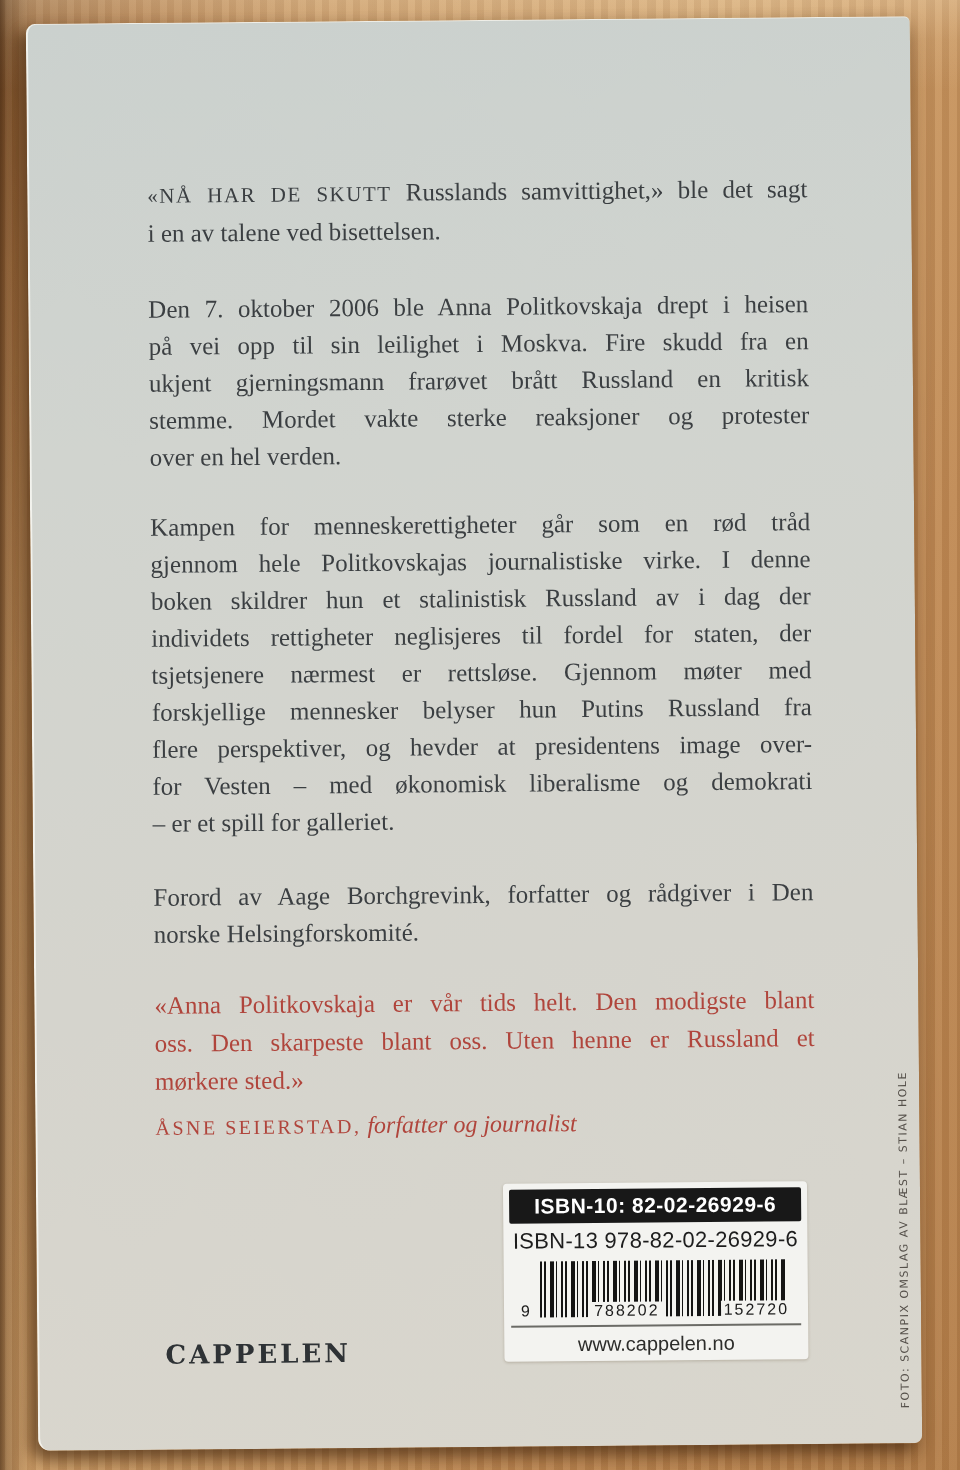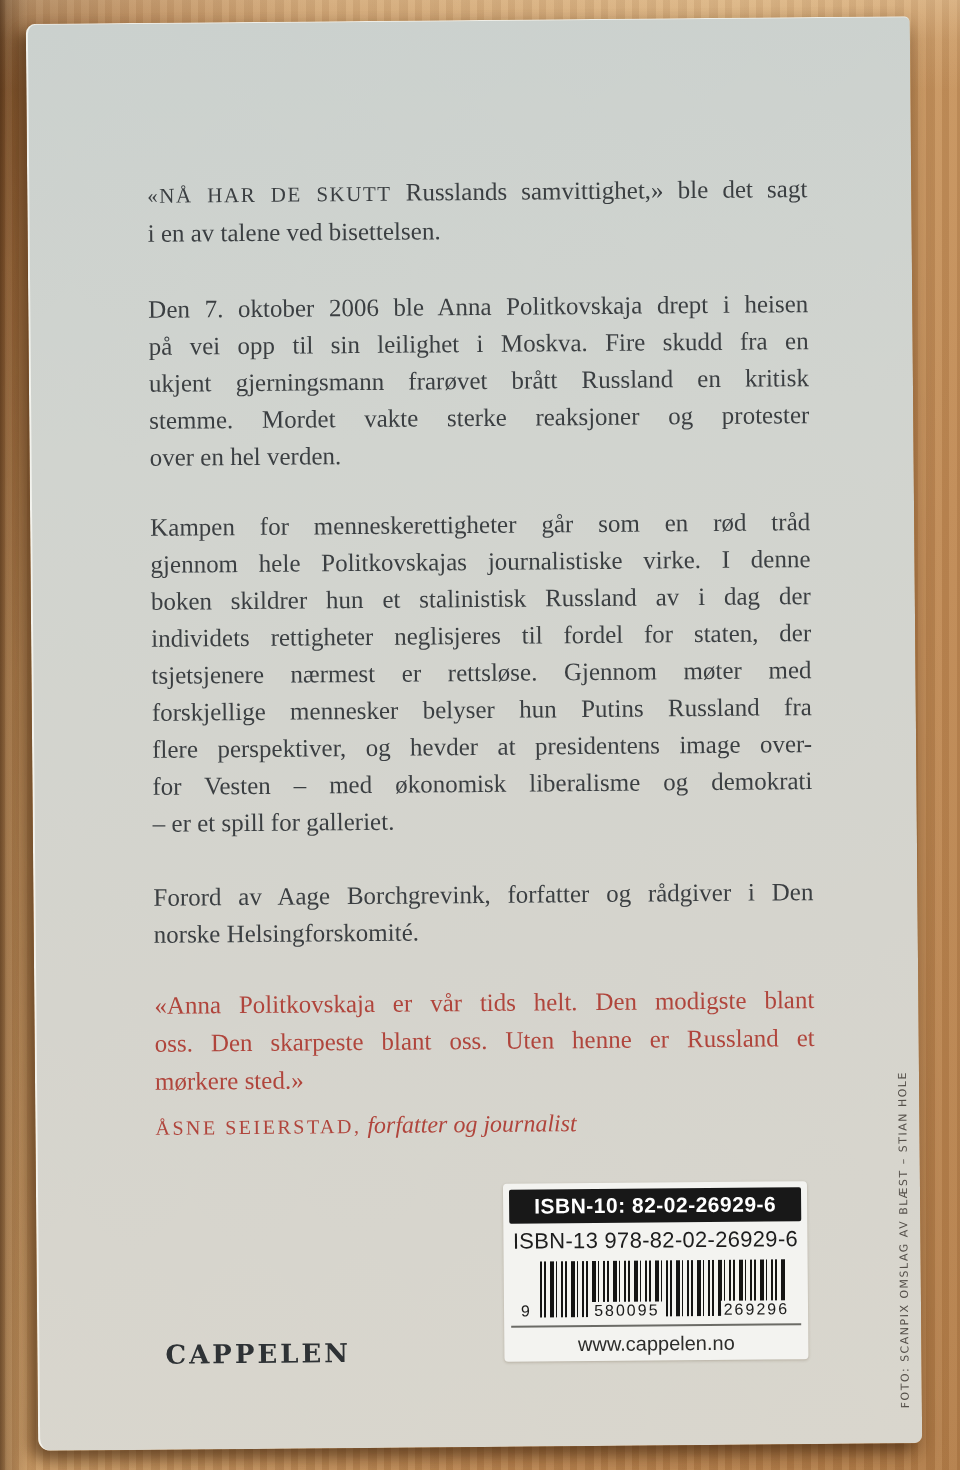--- a/index.html
+++ b/index.html
@@ -132,20 +132,20 @@
   <div class="logo">CAPPELEN</div>
 
   <div class="spine-credit">FOTO: SCANPIX  OMSLAG AV BLÆST – STIAN HOLE</div>
 
   <div class="sticker">
     <div class="isbn10">ISBN-10: 82-02-26929-6</div>
     <div class="isbn13">ISBN-13 978-82-02-26929-6</div>
     <div class="bars"></div>
     <div class="digits">
       <span class="lead">9</span>
-      <span>580095</span>
-      <span>269296</span>
+      <span>788202</span>
+      <span>152720</span>
     </div>
     <div class="divider"></div>
     <div class="website">www.cappelen.no</div>
   </div>
 
 </div>
 
 </body></html>

